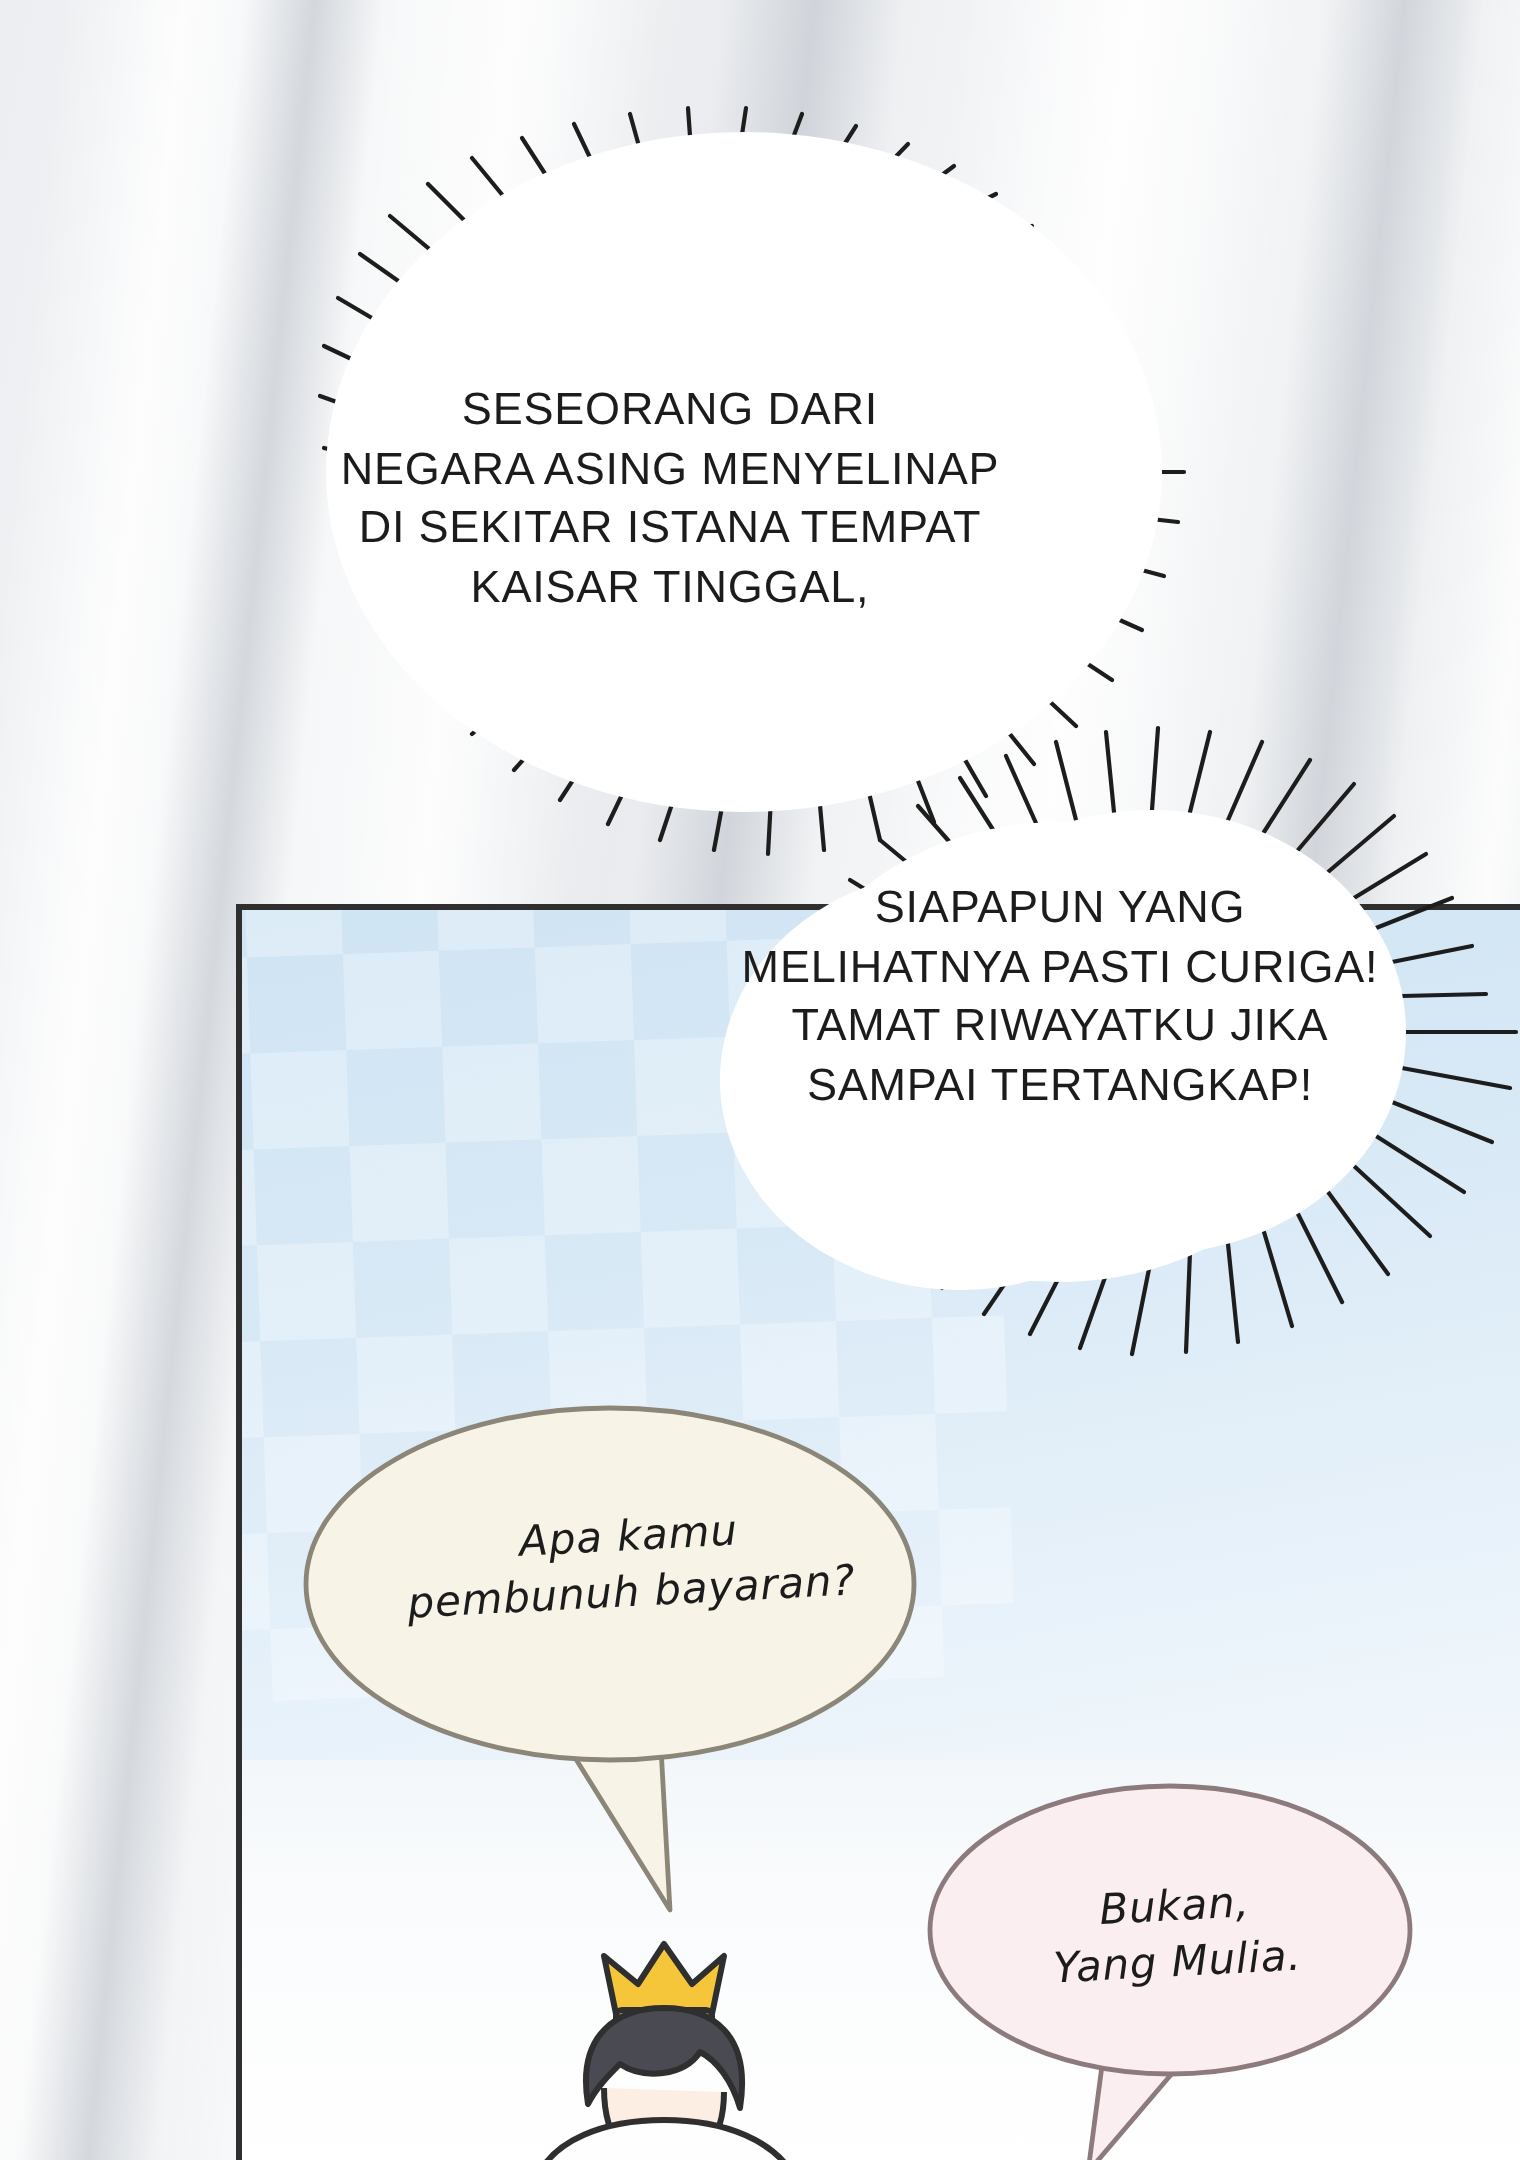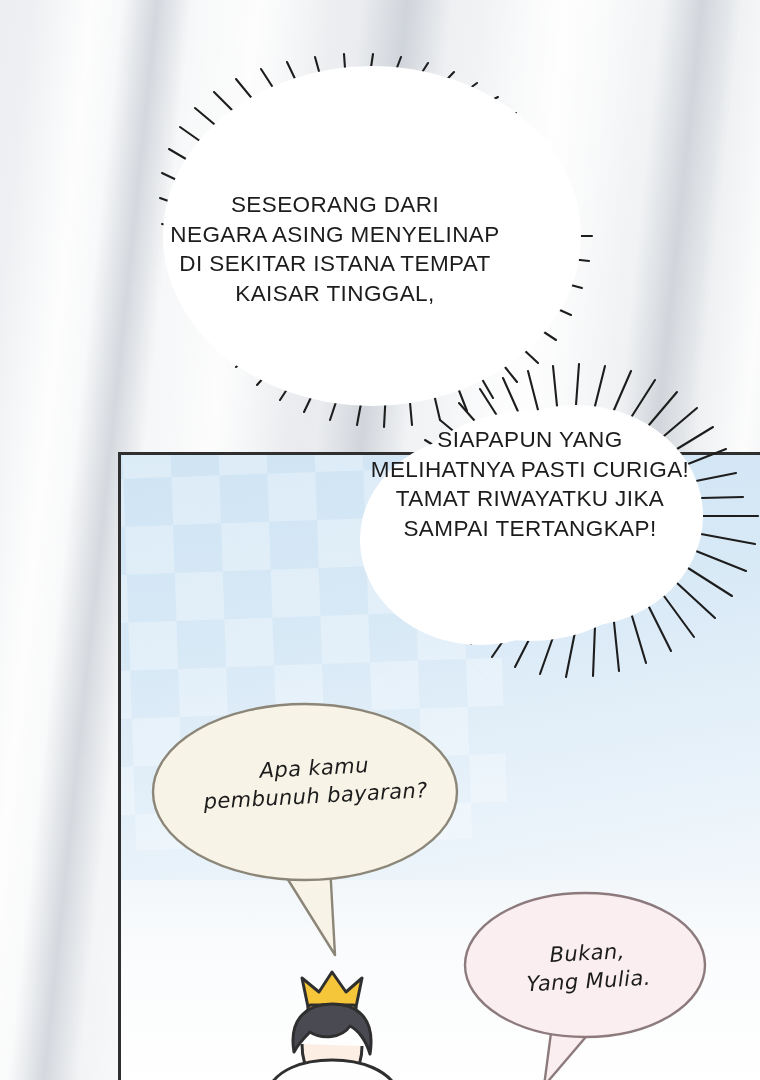--- a/index.html
+++ b/index.html
@@ -257,21 +257,21 @@
           <path d="M398 134 L436 119"></path>
           <path d="M406 151 L446 143"></path>
         <path d="M411 168 L453 167"></path>
       </g>
       <ellipse cx="286" cy="186" rx="127" ry="111" fill="#ffffff"></ellipse>
       <ellipse cx="190" cy="210" rx="120" ry="105" fill="#ffffff"></ellipse>
       <ellipse cx="240" cy="196" rx="140" ry="115" fill="#ffffff"></ellipse>
     </svg>
   </div>
 
-  <div class="bubble-text" style="left:340px; top:425px; width:380px; font-size:22.5px;">SIAPAPUN YANG
+  <div class="bubble-text" style="left:340px; top:439px; width:380px; font-size:22.5px;">SIAPAPUN YANG
 MELIHATNYA PASTI CURIGA!
 TAMAT RIWAYATKU JIKA
 SAMPAI TERTANGKAP!</div>
 
   <div class="soft-bubble" style="left:150px; top:700px; width:330px; height:270px;">
     <svg width="330" height="270" viewBox="0 0 330 270">
       <path d="M180 165 L185 255 L132 170 Z" fill="#f7f3e6" stroke="#8c8678" stroke-width="2.4" stroke-linejoin="round"></path>
       <ellipse cx="155" cy="92" rx="152" ry="88" fill="#f7f3e6" stroke="#8c8678" stroke-width="2.4"></ellipse>
     </svg>
   </div>

